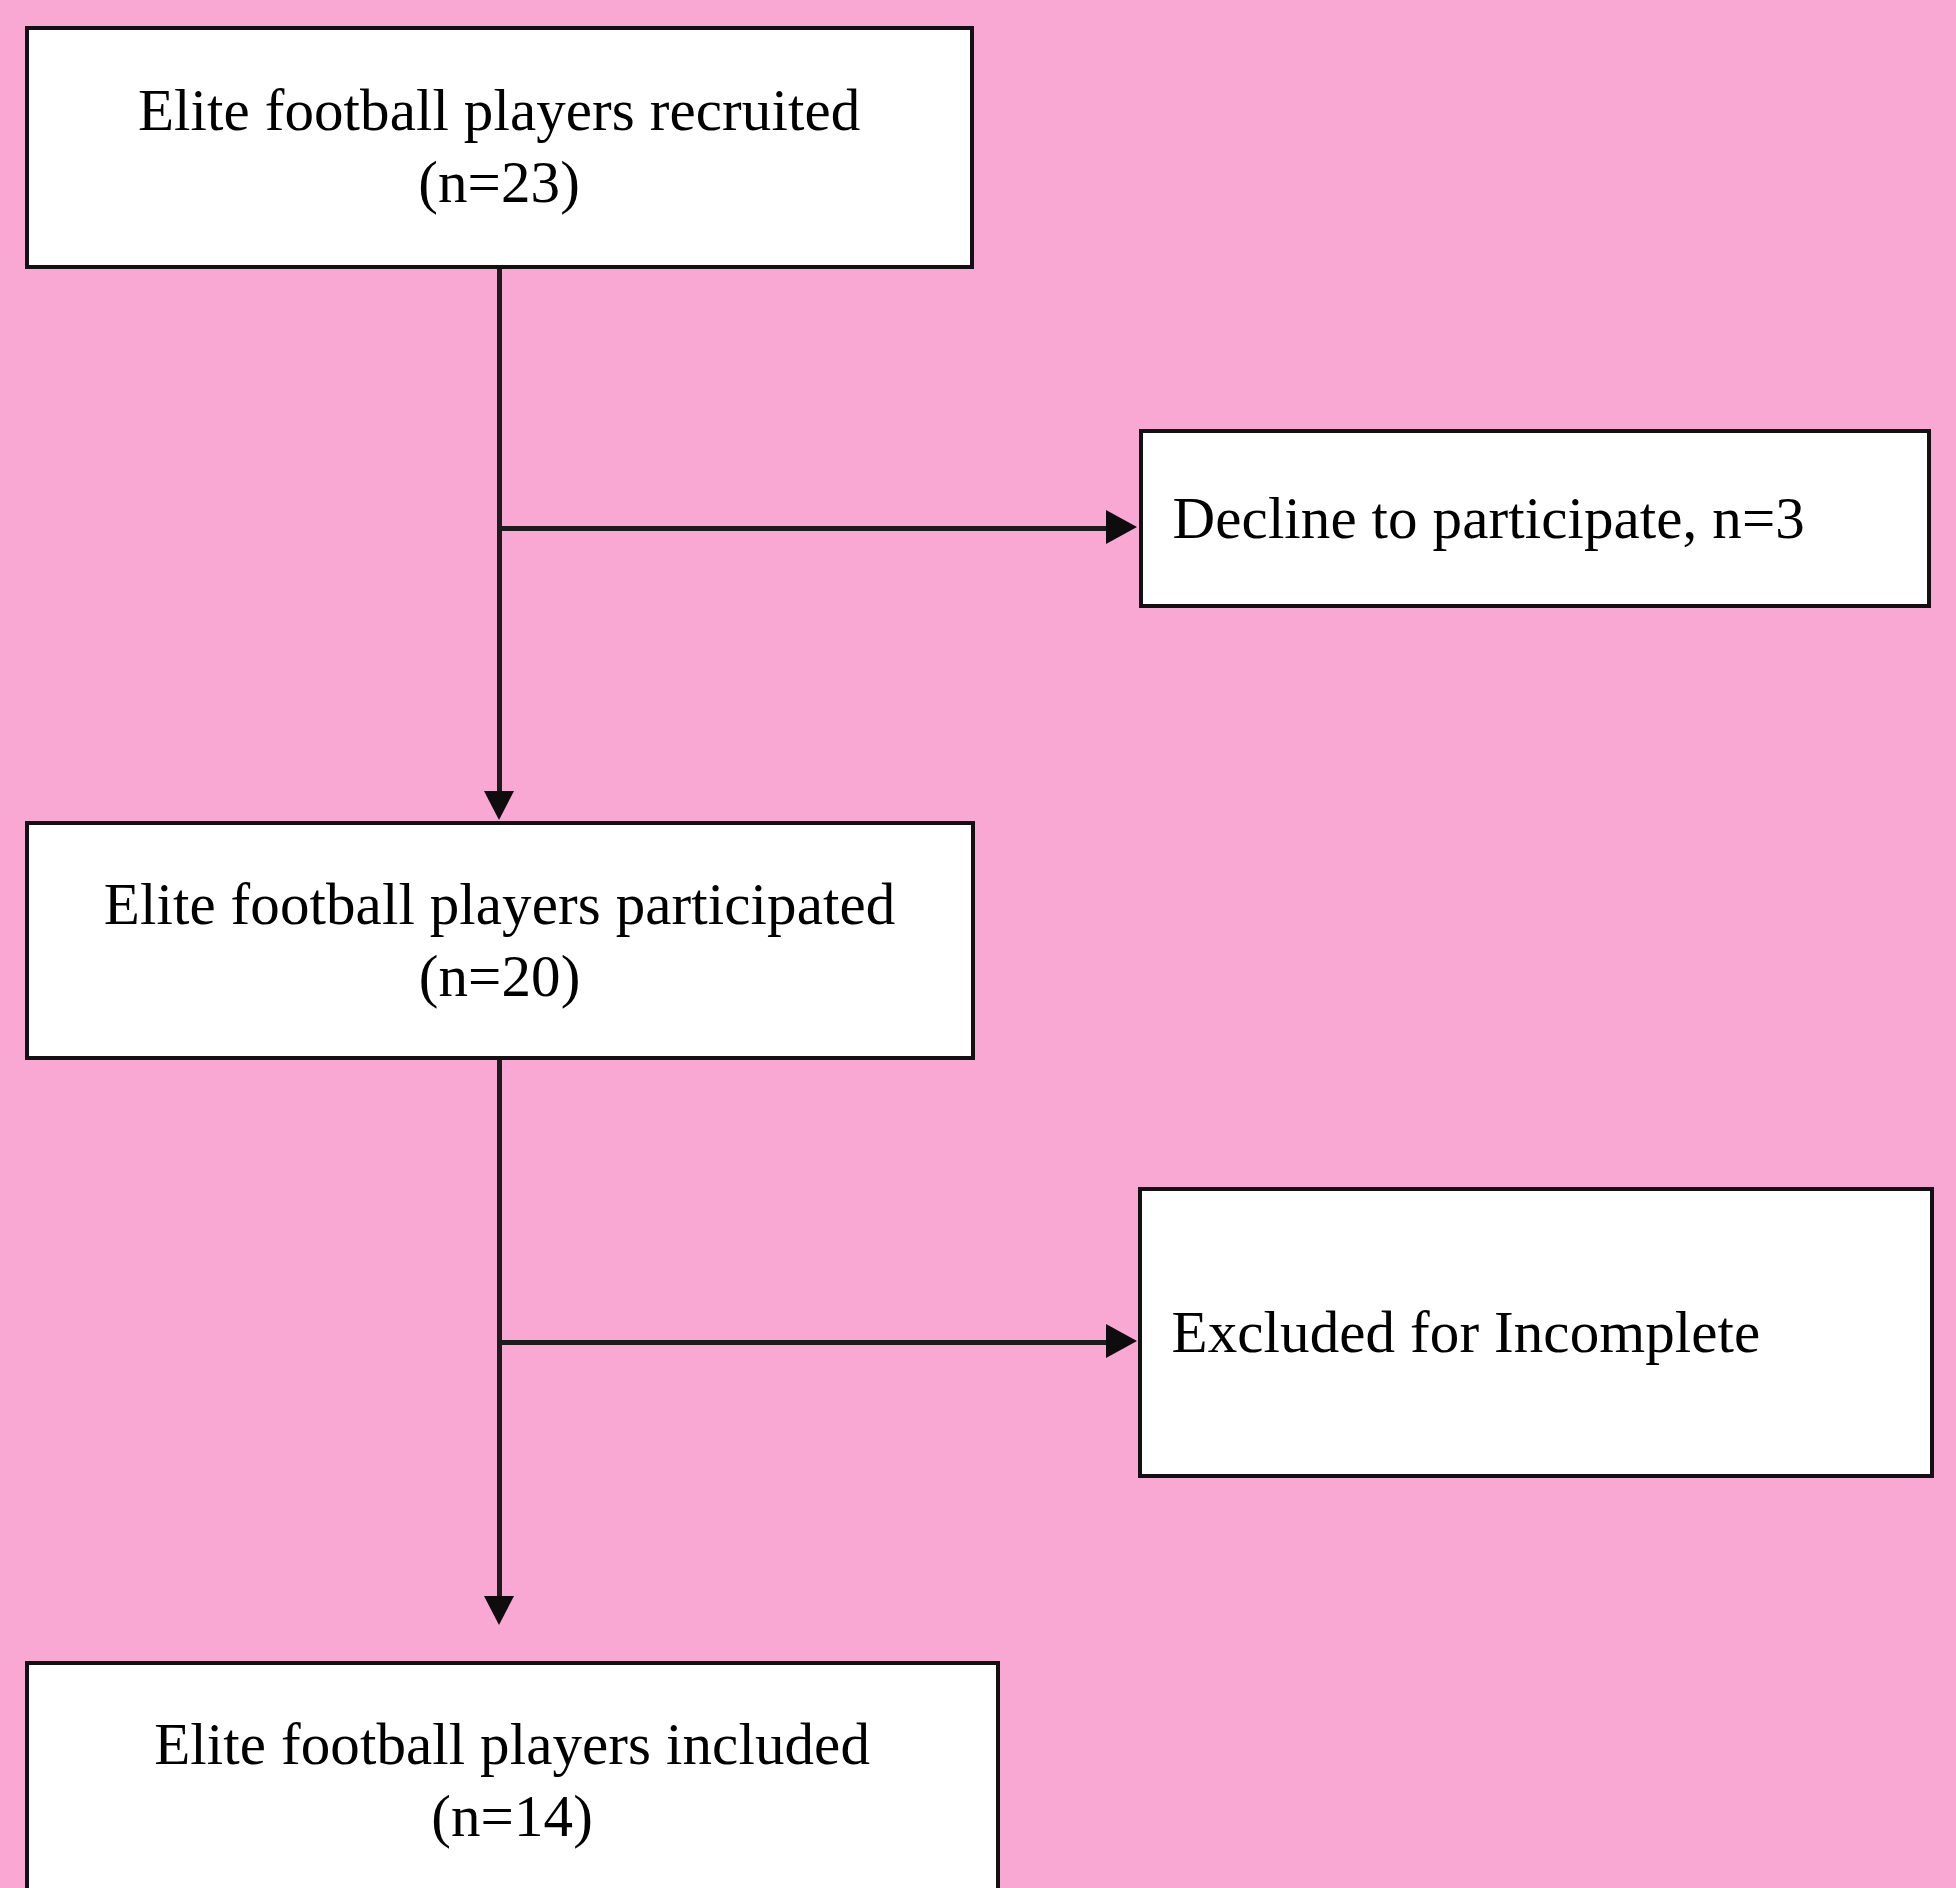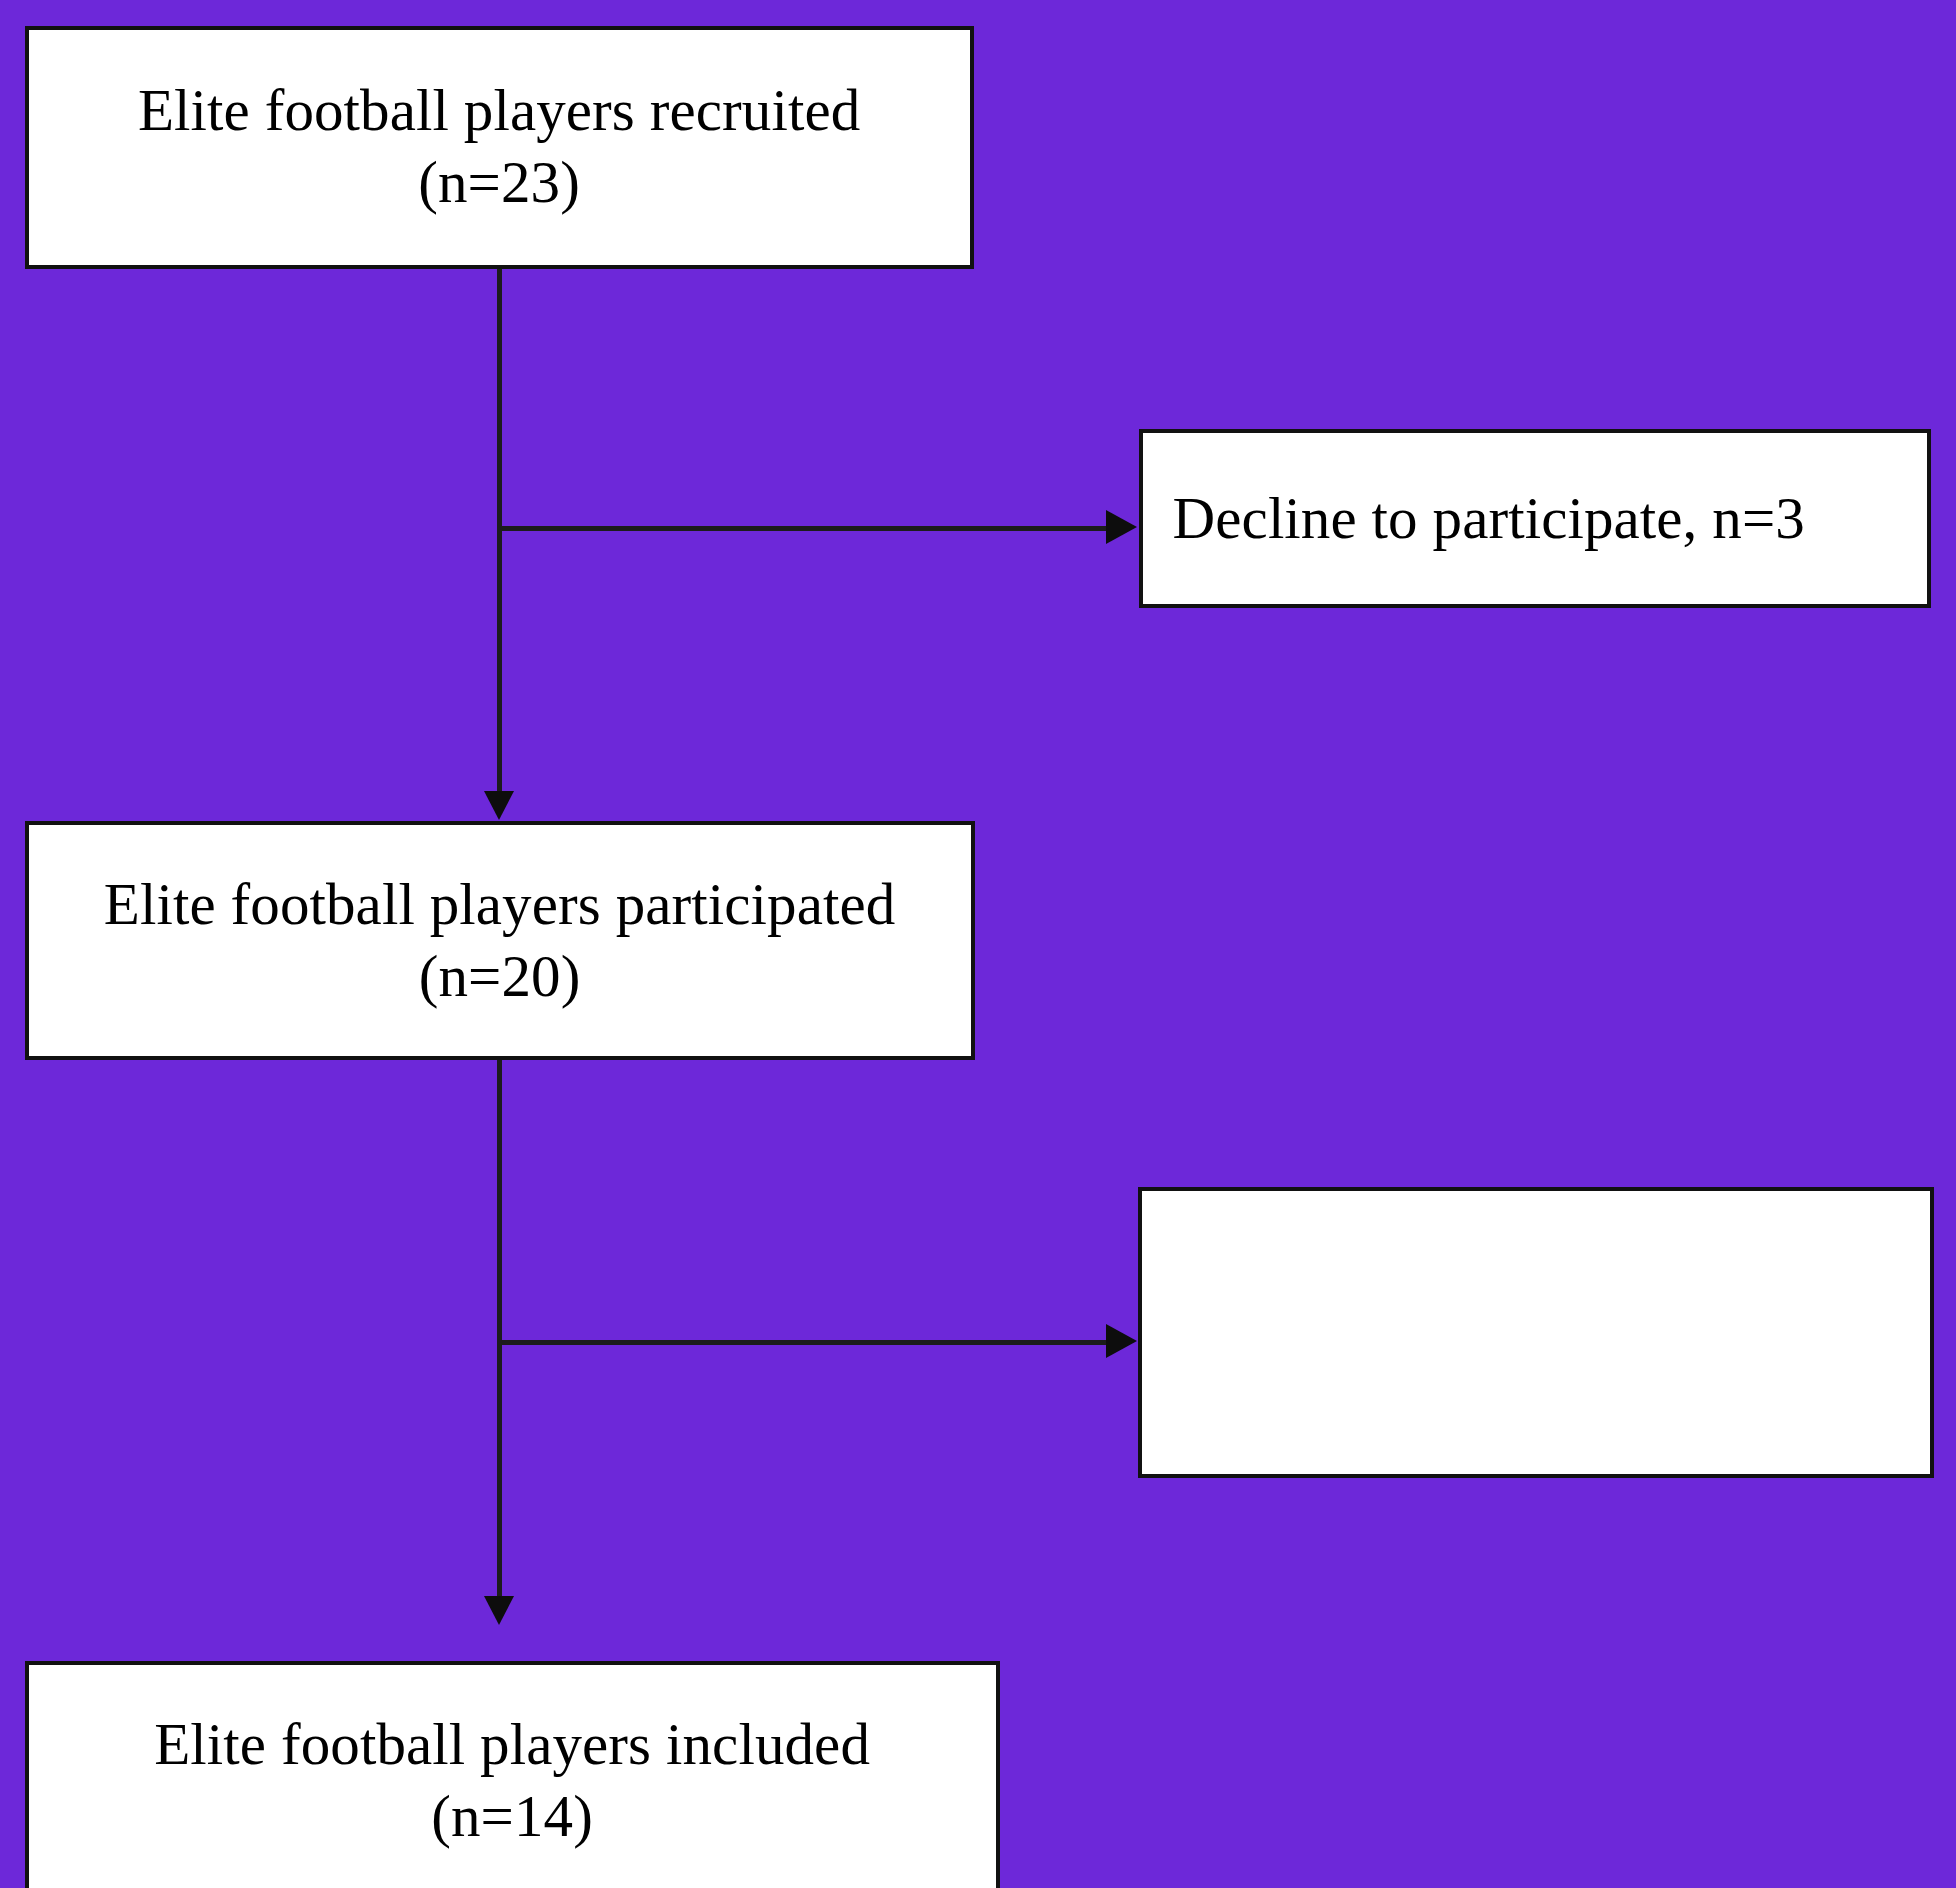--- a/index.html
+++ b/index.html
@@ -9,21 +9,21 @@
     background: #ffffff;
   }
   body {
     font-family: "Liberation Serif", "DejaVu Serif", serif;
     color: #000000;
   }
   #canvas {
     position: relative;
     width: 1956px;
     height: 1888px;
-    background: #6d28d9;
+    background: #f9a8d4;
     overflow: hidden;
   }
   
   .flow-box {
     position: absolute;
     box-sizing: border-box;
     background: #ffffff;
     border: 4.9px solid #111111;
     display: flex;
     flex-direction: column;
@@ -103,20 +103,21 @@
     <span class="line">(n=20)</span>
   </div>
 
   <div class="conn-v" style="left:497px; top:1060px; height:536px;"></div>
   <div class="arrow-down" style="left:484px; top:1596px;"></div>
 
   <div class="conn-h" style="left:497px; top:1340px; width:611px;"></div>
   <div class="arrow-right" style="left:1106px; top:1324px;"></div>
 
   <div class="flow-box left-align" style="left:1138px; top:1187px; width:796px; height:291px;">
+    <span class="line">Excluded for Incomplete</span>
   </div>
 
   <div class="flow-box" style="left:24.6px; top:1625px; width:975px; height:239px;margin-top:36px;">
     <span class="line">Elite football players included</span>
     <span class="line">(n=14)</span>
   </div>
 
 </div>
 
 

